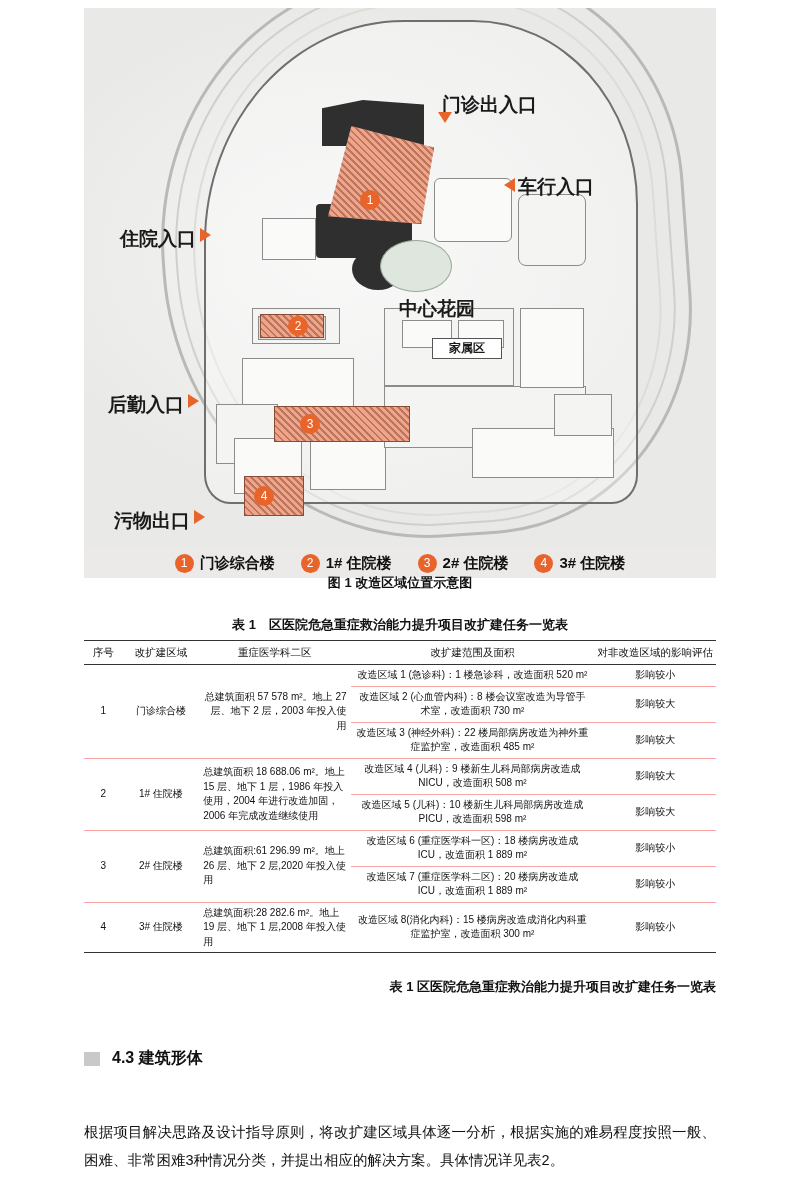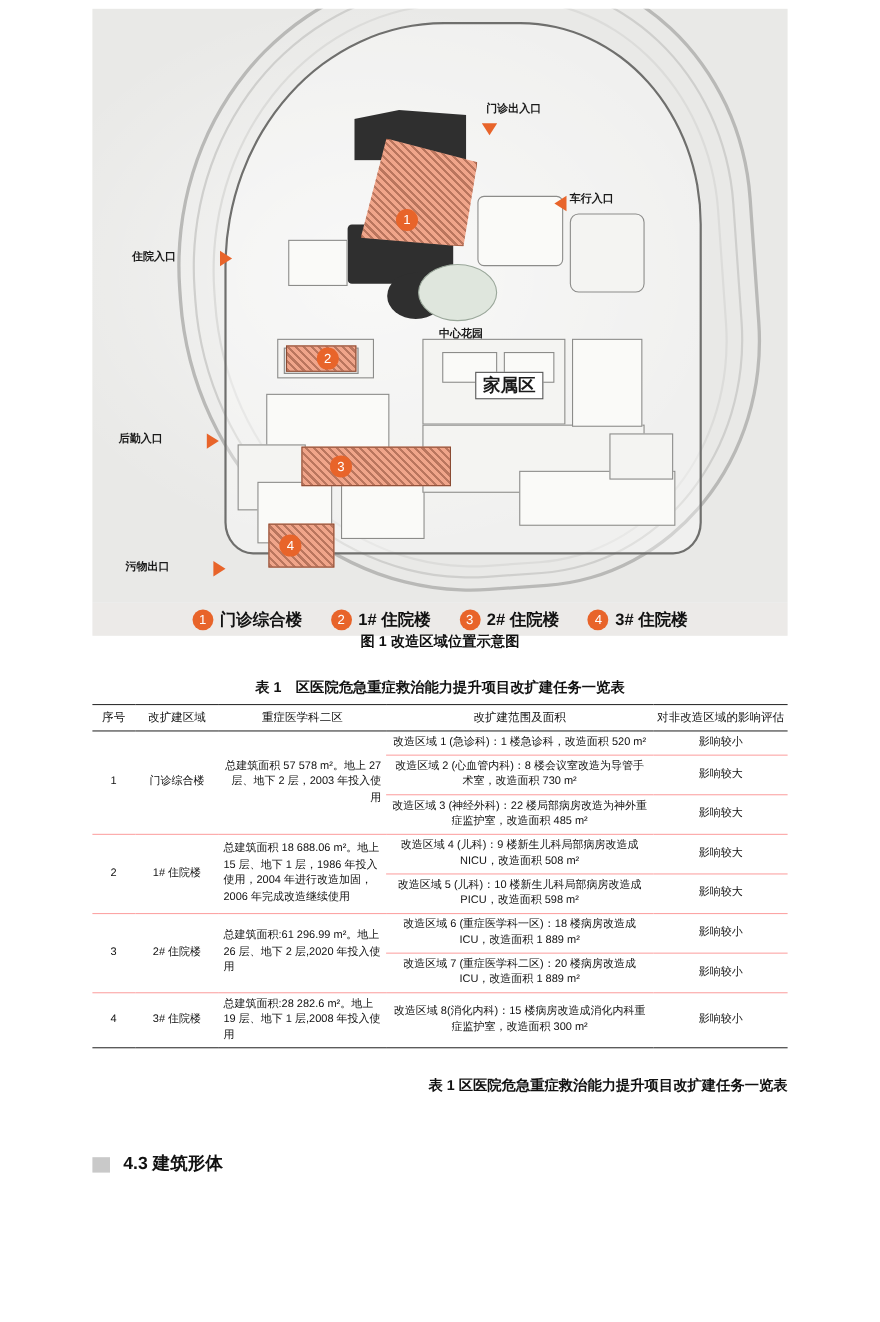--- a/index.html
+++ b/index.html
@@ -107,31 +107,31 @@
     background: #e8642a;
     color: #fff;
     font-size: 12px;
     line-height: 20px;
     text-align: center;
     font-family: "Liberation Sans", sans-serif;
     z-index: 6;
   }
   .map-label {
     position: absolute;
-    font-size: 10px;
+    font-size: 19px;
     font-weight: bold;
     color: #1a1a1a;
     white-space: nowrap;
     z-index: 7;
   }
   .map-label.boxed {
     background: #fff;
     border: 1px solid #555;
-    padding: 1px 6px;
-    font-size: 16px;
+    padding: 1px 16px;
+    font-size: 12px;
   }
   .arrow {
     position: absolute;
     width: 0; height: 0;
     border-style: solid;
     z-index: 7;
   }
   .arrow.left {
     border-width: 7px 11px 7px 0;
     border-color: transparent #e8642a transparent transparent;
@@ -417,14 +417,15 @@
     </tbody>
   </table>
 
   <div class="tbl-caption" style="left:84px; width:632px; text-align:right;">表 1 区医院危急重症救治能力提升项目改扩建任务一览表</div>
 
   <div class="section-head">
     <span class="sec-mark"></span>
     <span class="sec-title">4.3 建筑形体</span>
   </div>
 
+  <div class="body-text">根据项目解决思路及设计指导原则，将改扩建区域具体逐一分析，根据实施的难易程度按照一般、困难、非常困难3种情况分类，并提出相应的解决方案。具体情况详见表2。</div>
 
 </div>
 
 </body></html>

